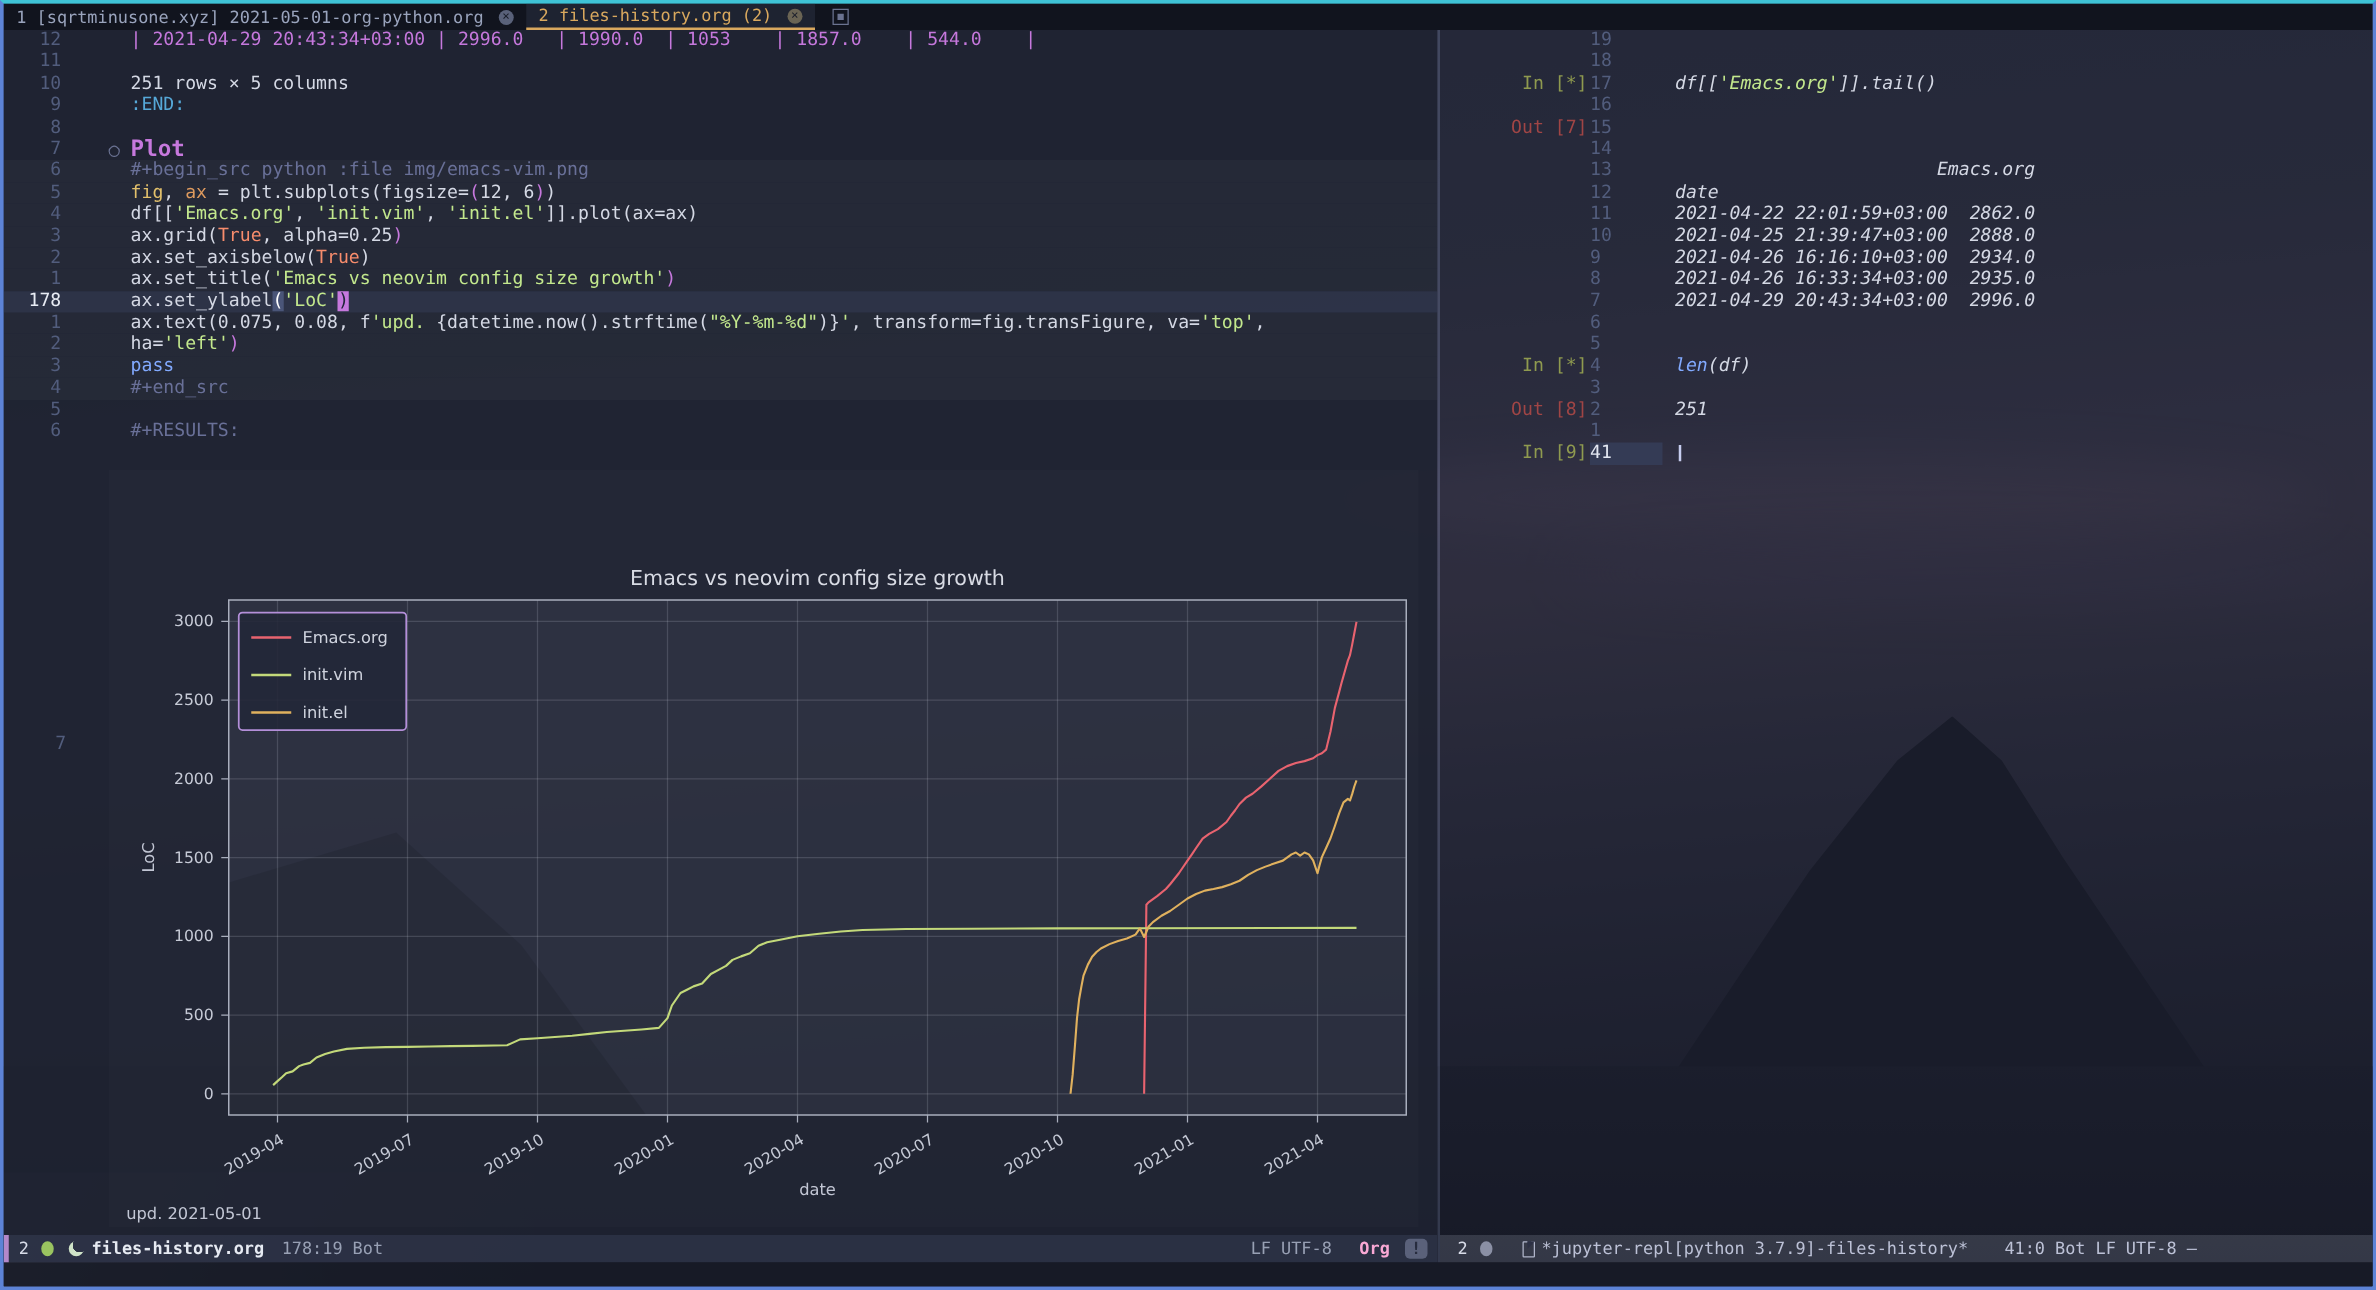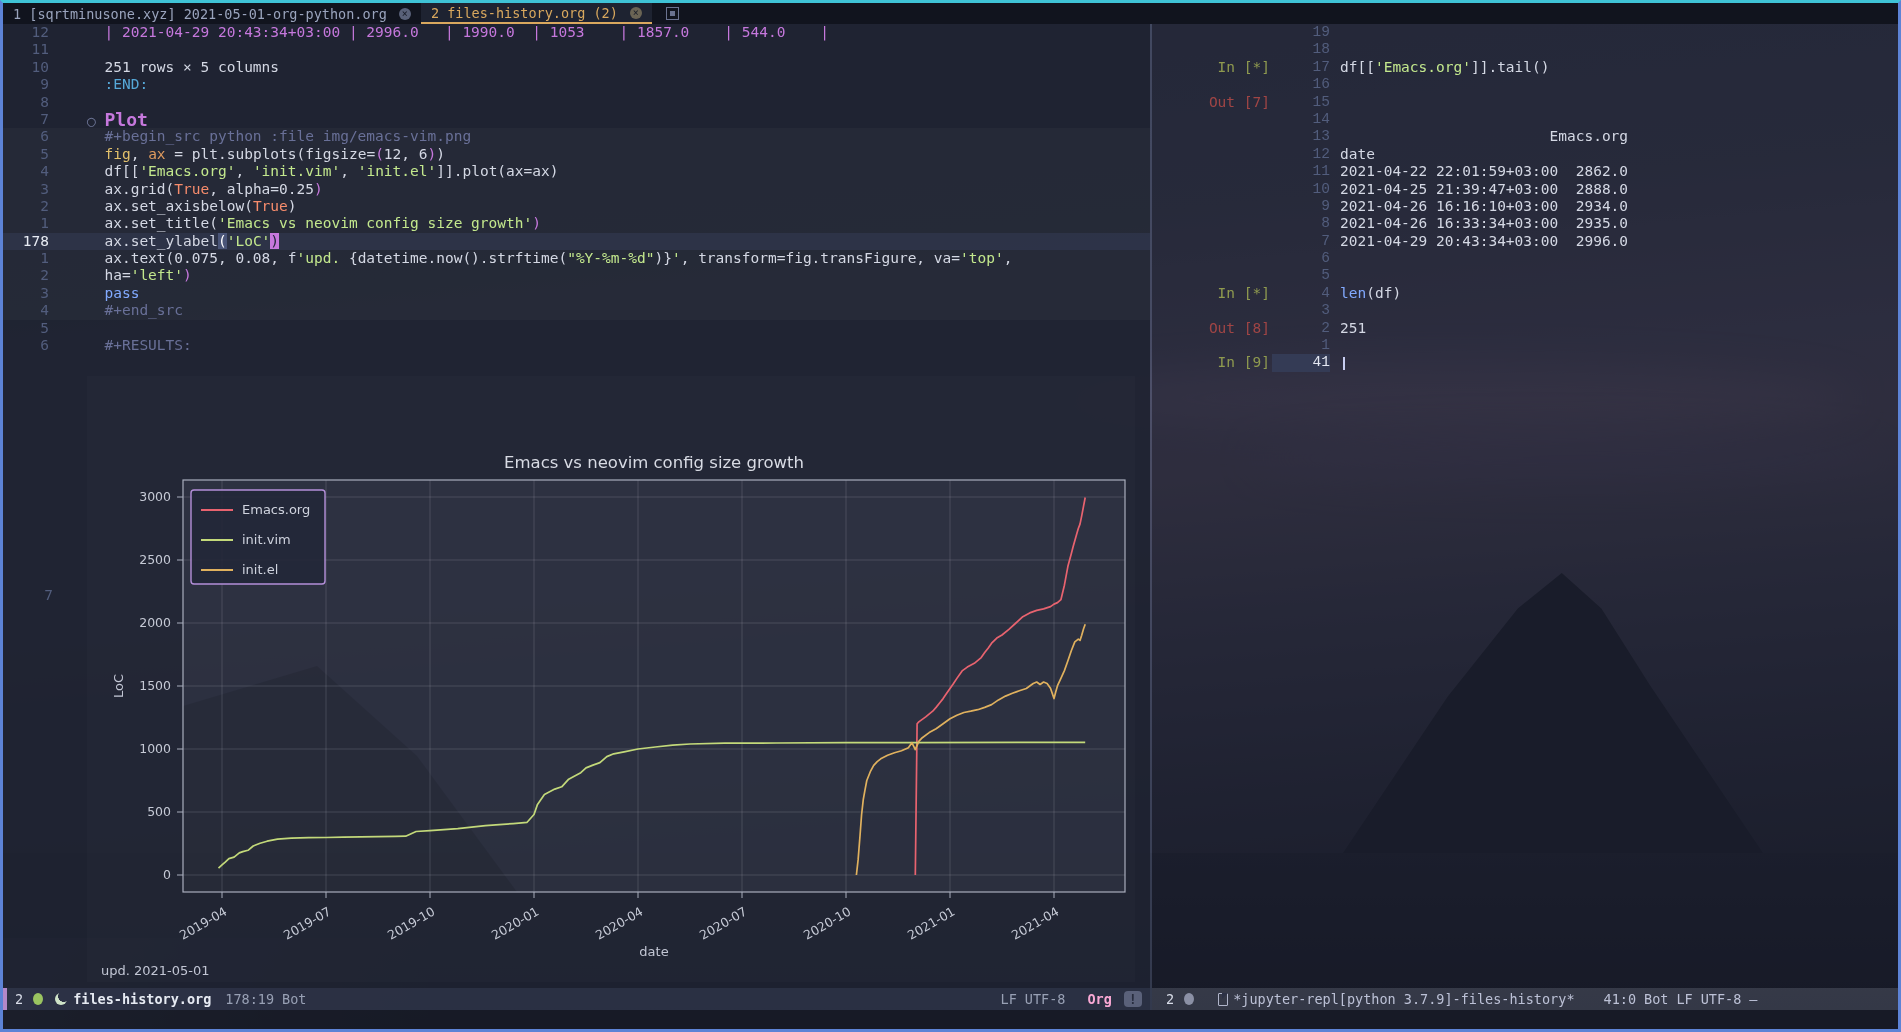--- a/index.html
+++ b/index.html
@@ -51,23 +51,23 @@
   .c-cursor { background:#c678dd; color:#21253a; }
   .c-pmatch { background:#4a5578; color:#ffffff; }
 
   .floatnum { position:absolute; left:20px; top:563px; width:30px; text-align:right;
               color:#525d7d; font-size:14.5px; }
 
   
   .rrow { display:flex; height:17.4px; line-height:17.4px; font-size:14.5px; white-space:pre; }
   .rprompt { width:118px; text-align:right; flex:none; }
   .p-in  { color:#8f9a4f; } .p-out { color:#a04545; }
-  .rnum { width:58px; text-align:right; color:#525d7d; flex:none; margin-left:2px;font-family:Liberation Mono, monospace; }
+  .rnum { width:58px; color:#525d7d; flex:none; margin-left:2px; }
   .rnum.ncur { background:#343b55; color:#e3e7f2; }
-  .rtext { margin-left:10px; }
+  .rtext { margin-left:10px;font-style:italic; }
   .barcur { display:inline-block; width:2px; height:13px; background:#c7cdf0; vertical-align:middle; margin-left:3px; }
 
   
   #chartbox { position:absolute; left:84px; top:352px; width:1048px; height:606px; }
   #chart { width:100%; height:100%; font-family:"DejaVu Sans", sans-serif; }
   #chart .tick { font-size:12.5px; fill:#c6cad6; }
   #chart .ctitle { font-size:16.5px; fill:#d8dbe4; }
   #chart .axlab { font-size:13px; fill:#c2c6d4; }
   #chart .leg { font-size:13px; fill:#cfd3de; }
 

